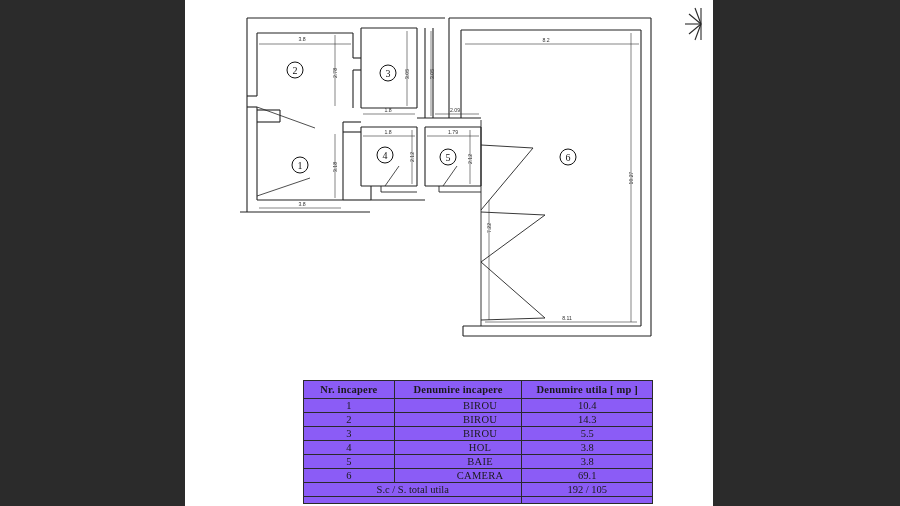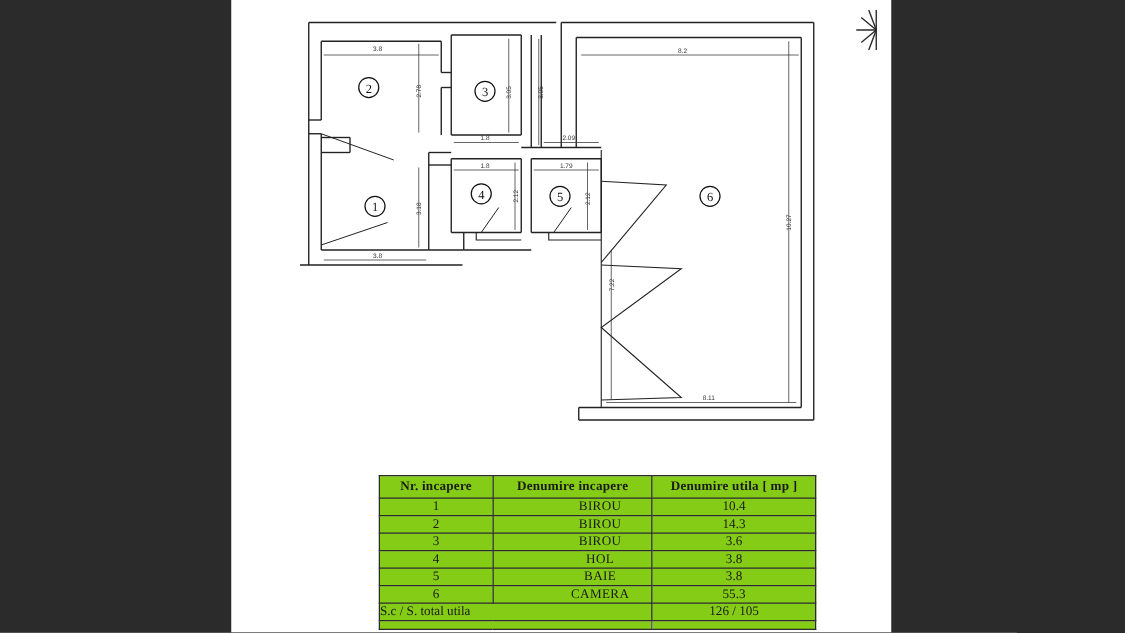--- a/index.html
+++ b/index.html
@@ -44,34 +44,34 @@
     font-family: "Liberation Serif", serif;
     color: #1a1a1a;
   }
   #room-table td, #room-table th {
     border: 1px solid #2a2a2a;
     padding: 0;
     height: 13px;
     line-height: 13px;
     text-align: center;
     font-size: 10.5px;
-    background: #84cc16;
+    background: #8b5cf6;
   }
   #room-table th {
     font-weight: bold;
     font-size: 10.5px;
     height: 17px;
     line-height: 17px;
     letter-spacing: 0.2px;
   }
   #room-table .c-nr { width: 91px; }
   #room-table .c-name { width: 128px; }
   #room-table .c-area { width: 131px; }
   #room-table td.name-cell { font-size: 10.5px; letter-spacing: 0.3px; padding-left: 44px; }
-  #room-table tr.total-row td.span-cell { text-align: left; font-size: 10.5px; }
+  #room-table tr.total-row td.span-cell { text-align: center; font-size: 10.5px; }
   #room-table tr.cut-row td { height: 6px; line-height: 6px; overflow: hidden; font-size: 9px; }
   .plan-dim {
     font-family: "Liberation Sans", sans-serif;
     font-size: 5.2px;
     fill: #333333;
   }
   .plan-num {
     font-family: "Liberation Serif", serif;
     font-size: 10px;
     fill: #111111;
@@ -242,40 +242,40 @@
           <td>10.4</td>
         </tr>
         <tr>
           <td>2</td>
           <td class="name-cell">BIROU</td>
           <td>14.3</td>
         </tr>
         <tr>
           <td>3</td>
           <td class="name-cell">BIROU</td>
-          <td>3.6</td>
+          <td>5.5</td>
         </tr>
         <tr>
           <td>4</td>
           <td class="name-cell">HOL</td>
           <td>3.8</td>
         </tr>
         <tr>
           <td>5</td>
           <td class="name-cell">BAIE</td>
           <td>3.8</td>
         </tr>
         <tr>
           <td>6</td>
           <td class="name-cell">CAMERA</td>
-          <td>55.3</td>
+          <td>69.1</td>
         </tr>
         <tr class="total-row">
           <td class="span-cell" colspan="2">S.c / S. total utila</td>
-          <td>126 / 105</td>
+          <td>192 / 105</td>
         </tr>
         <tr class="cut-row">
           <td colspan="2"></td>
           <td></td>
         </tr>
       </tbody>
     </table>
 
   </div>
 </div>

